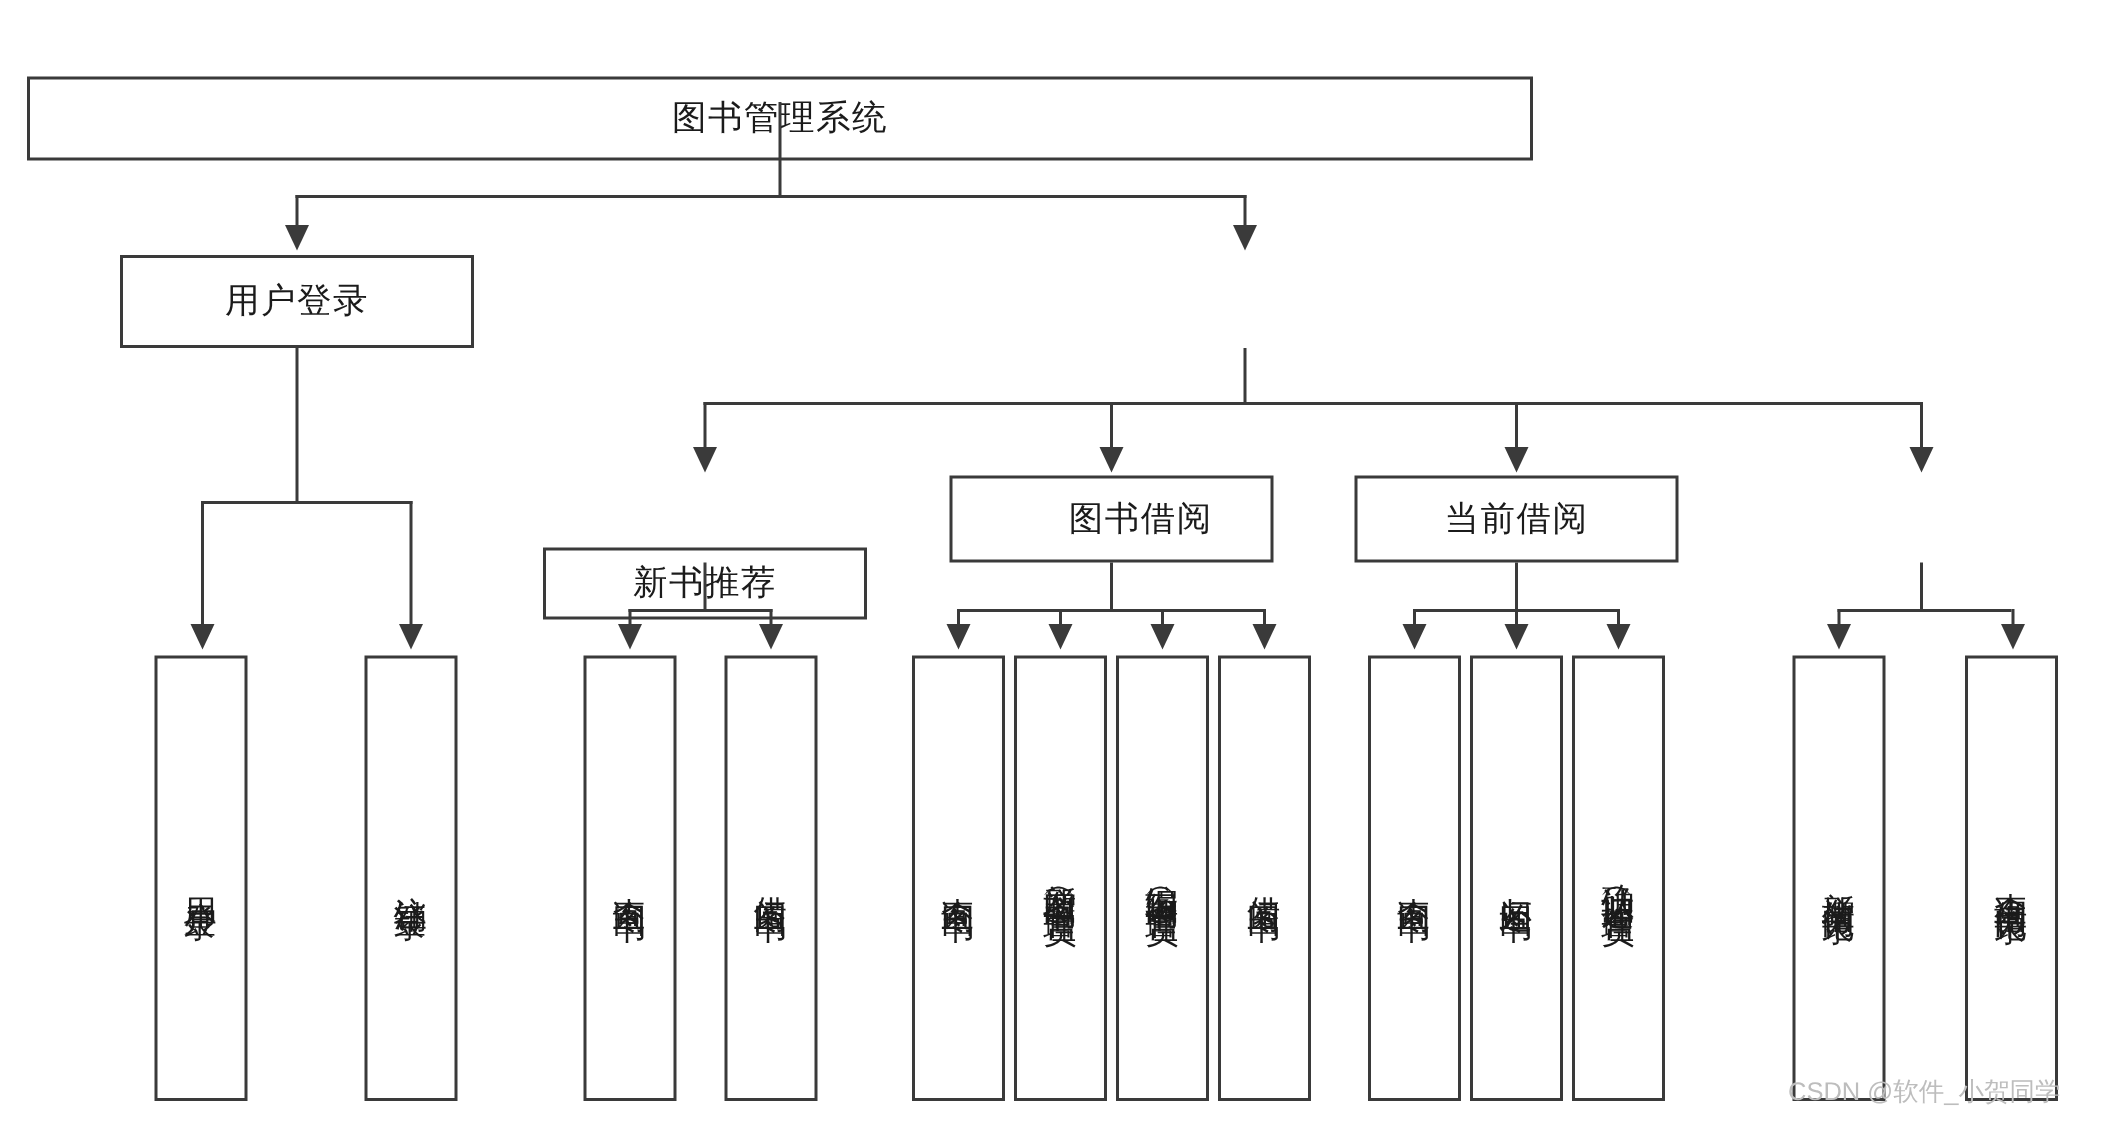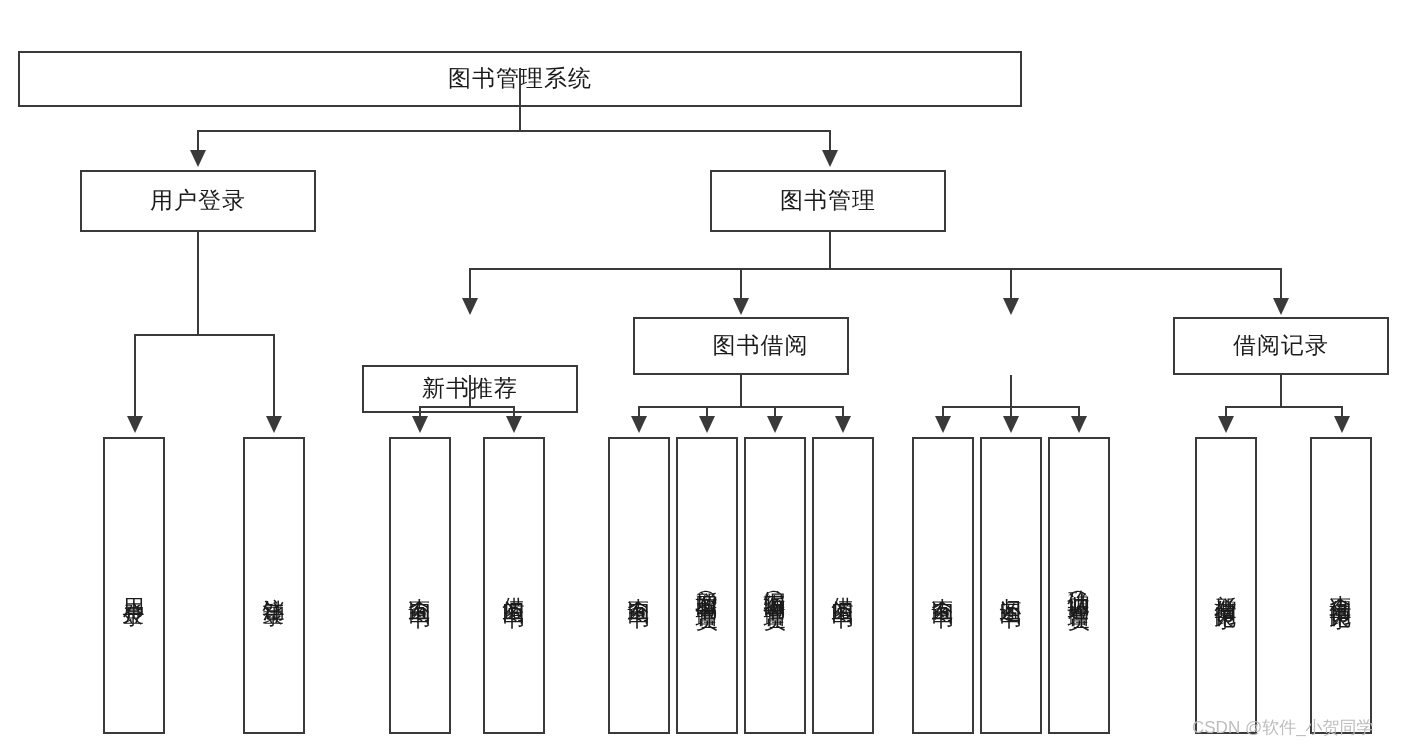--- a/index.html
+++ b/index.html
@@ -91,23 +91,20 @@
   <div class="hline" style="left:197px; top:130px; width:634px;"></div>
 
   <div class="vline" style="left:197px; top:130px; height:22px;"></div>
   <div class="arrow" style="left:190px; top:150px;"></div>
 
   <div class="vline" style="left:829px; top:130px; height:22px;"></div>
   <div class="arrow" style="left:822px; top:150px;"></div>
 
   <div class="node horiz" id="l2-0" style="left: 80px; top: 170px; width: 236px; height: 62px;">
     <span>用户登录</span>
-  </div>
-  <div class="node horiz" id="l2-1" style="left: 710px; top: 170px; width: 236px; height: 62px;">
-    <span>图书管理</span>
   </div>
 
   <div class="vline" style="left:197px; top:232px; height:103px;"></div>
   <div class="hline" style="left:134px; top:334px; width:141px;"></div>
   <div class="vline" style="left:134px; top:334px; height:84px;"></div>
   <div class="arrow" style="left:127px; top:416px;"></div>
   <div class="vline" style="left:273px; top:334px; height:84px;"></div>
   <div class="arrow" style="left:266px; top:416px;"></div>
 
   <div class="vline" style="left:829px; top:232px; height:38px;"></div>
@@ -120,22 +117,22 @@
   <div class="arrow" style="left:1003px; top:298px;"></div>
   <div class="vline" style="left:1280px; top:268px; height:32px;"></div>
   <div class="arrow" style="left:1273px; top:298px;"></div>
 
   <div class="node horiz" id="l3-0" style="left: 362px; top: 317px; width: 216px; height: 48px; margin-top: 48px;">
     <span>新书推荐</span>
   </div>
   <div class="node horiz" id="l3-1" style="left: 633px; top: 317px; width: 216px; height: 58px; padding-left: 39px;">
     <span>图书借阅</span>
   </div>
-  <div class="node horiz" id="l3-3" style="left: 1173px; top: 317px; width: 216px; height: 58px;">
-    <span>借阅记录</span>
+  <div class="node horiz" id="l3-2" style="left: 903px; top: 317px; width: 216px; height: 58px;">
+    <span>当前借阅</span>
   </div>
 
   <div class="vline" style="left:469px; top:375px; height:32px;"></div>
   <div class="hline" style="left:419px; top:406px; width:96px;"></div>
   <div class="vline" style="left:419px; top:406px; height:12px;"></div>
   <div class="arrow" style="left:412px; top:416px;"></div>
   <div class="vline" style="left:513px; top:406px; height:12px;"></div>
   <div class="arrow" style="left:506px; top:416px;"></div>
 
   <div class="vline" style="left:740px; top:375px; height:32px;"></div>

